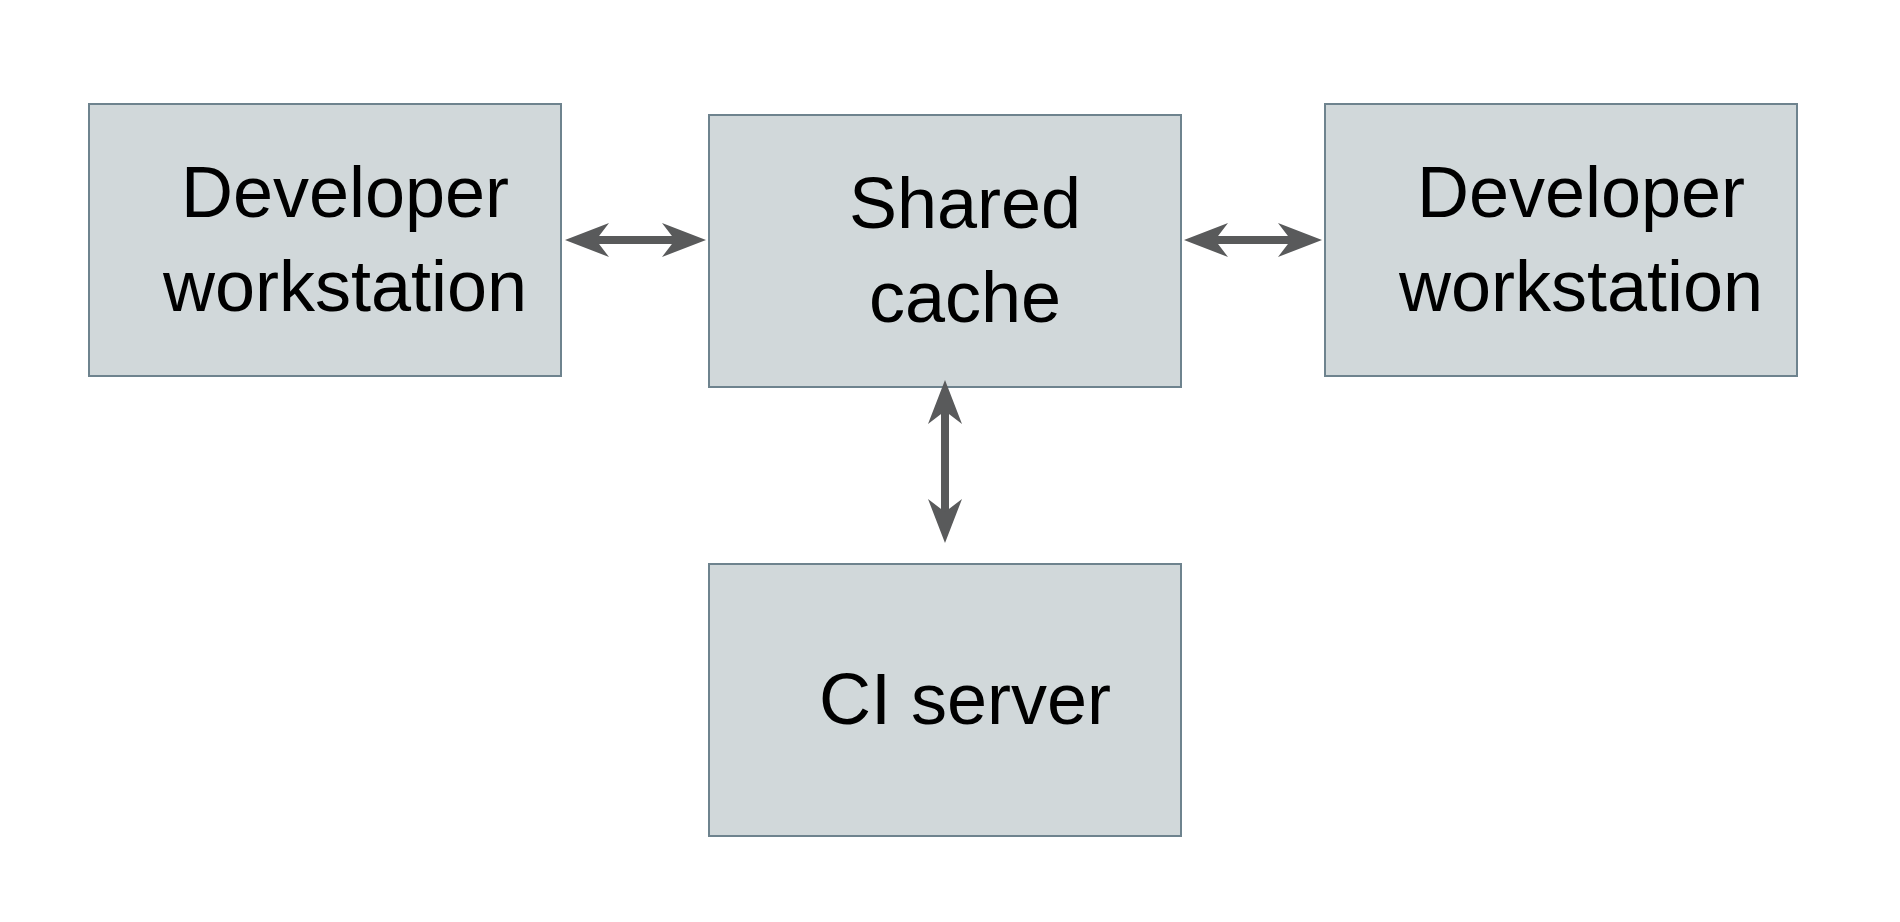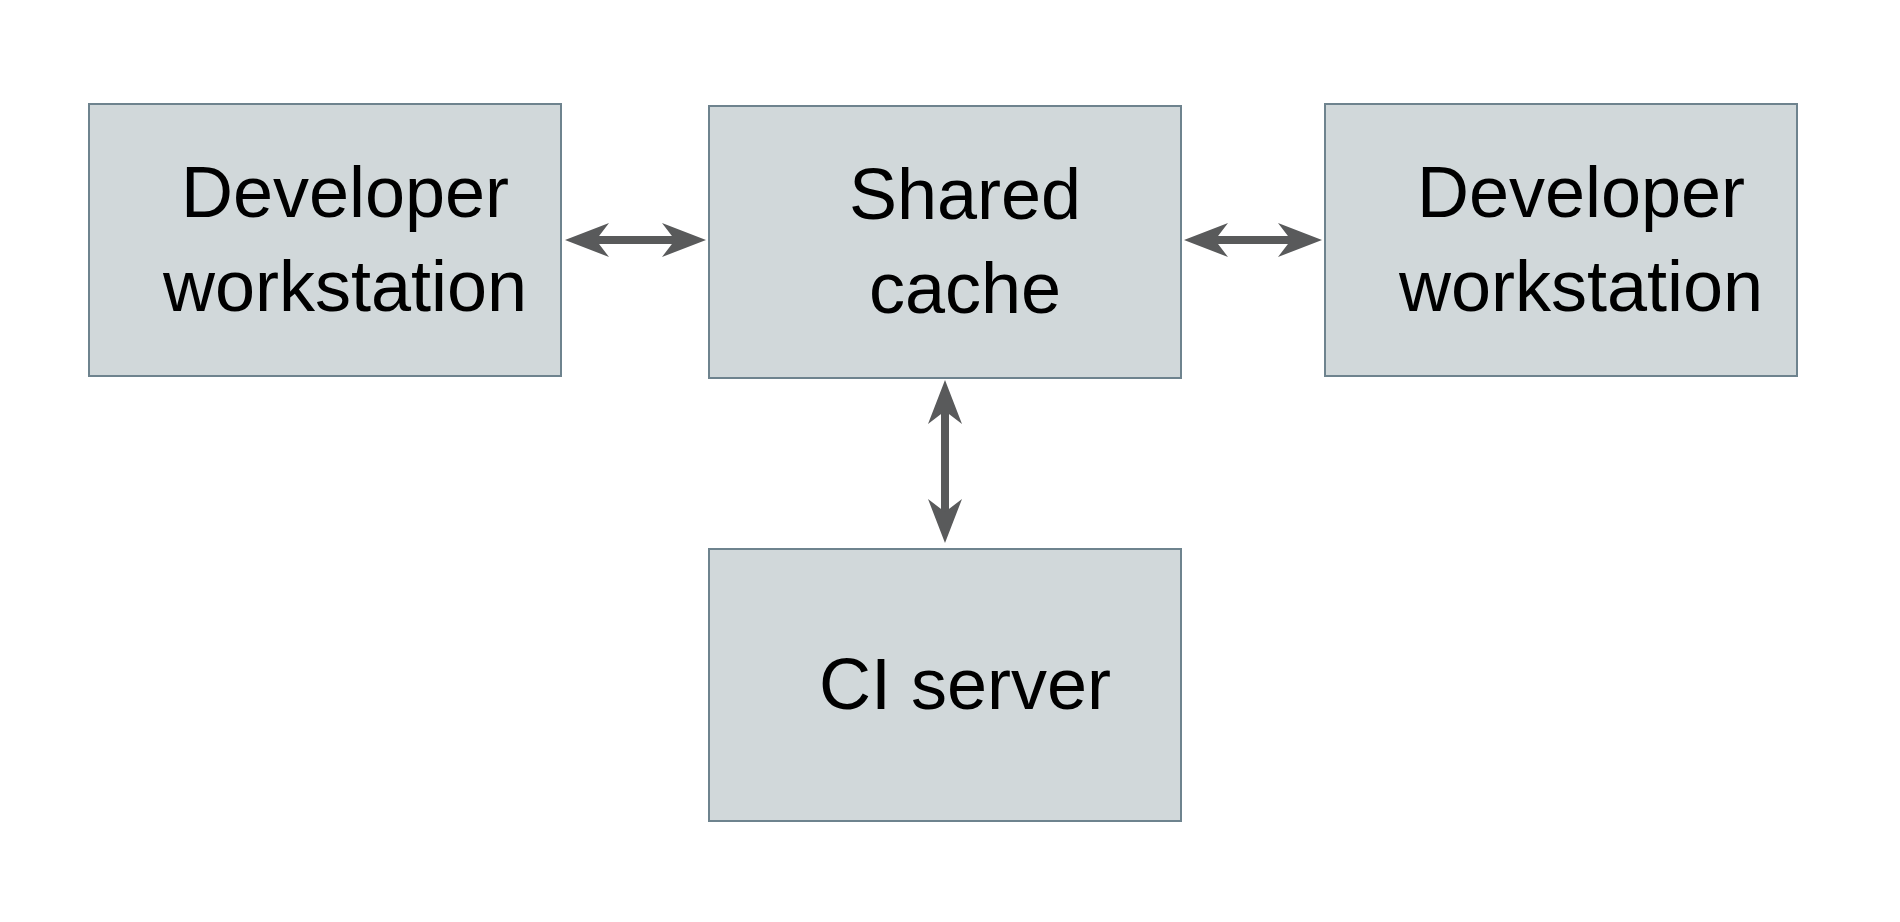--- a/index.html
+++ b/index.html
@@ -29,23 +29,23 @@
   .node-label {
     white-space: pre-line;
     text-align: center;
     font-size: 72px;
     line-height: 1.3;
     color: var(--text, #000000);
     letter-spacing: 0px;
     margin-left: 40px;
   }
   #node-dev-left  { left: 88px;   top: 103px; }
-  #node-cache     { left: 708px;  top: 105px; }
+  #node-cache     { left: 708px;  top: 114px; }
   #node-dev-right { left: 1324px; top: 103px; }
-  #node-ci        { left: 708px;  top: 548px; align-items: center; }
+  #node-ci        { left: 708px;  top: 563px; align-items: center; }
   .arrow-layer {
     position: absolute;
     left: 0; top: 0;
     width: 1900px;
     height: 922px;
     pointer-events: none;
   }
   .arrow polygon { fill: var(--arrow, #595a5b); }
   .arrow line    { stroke: var(--arrow, #595a5b); stroke-width: 8; }
 </style>

